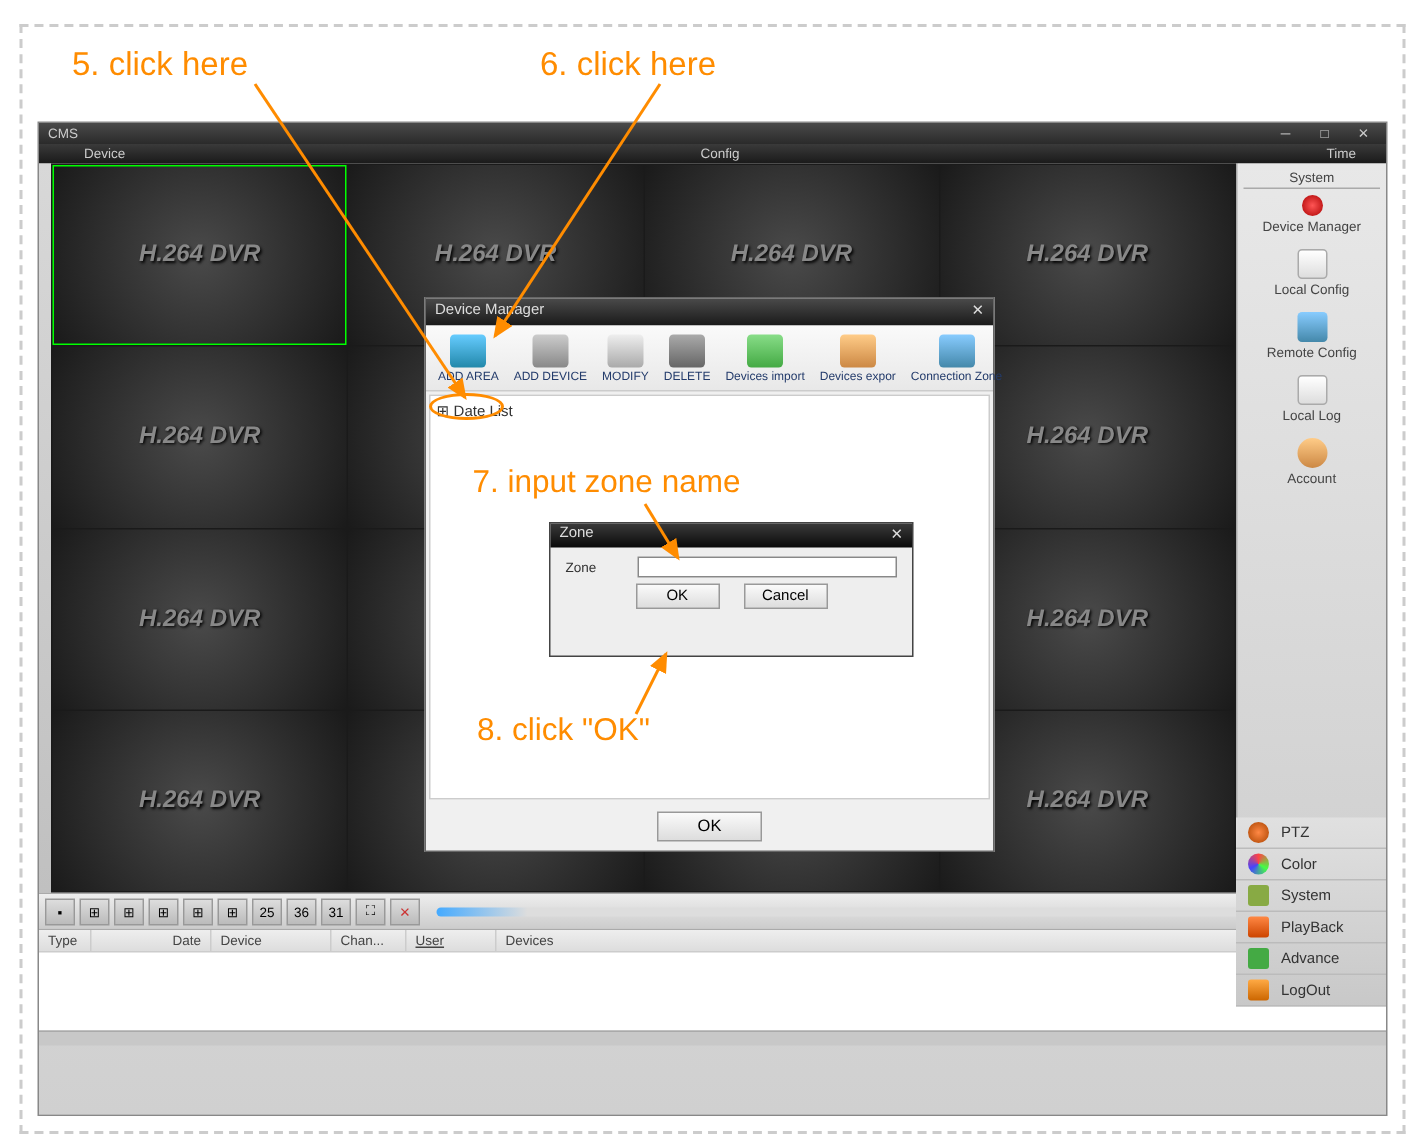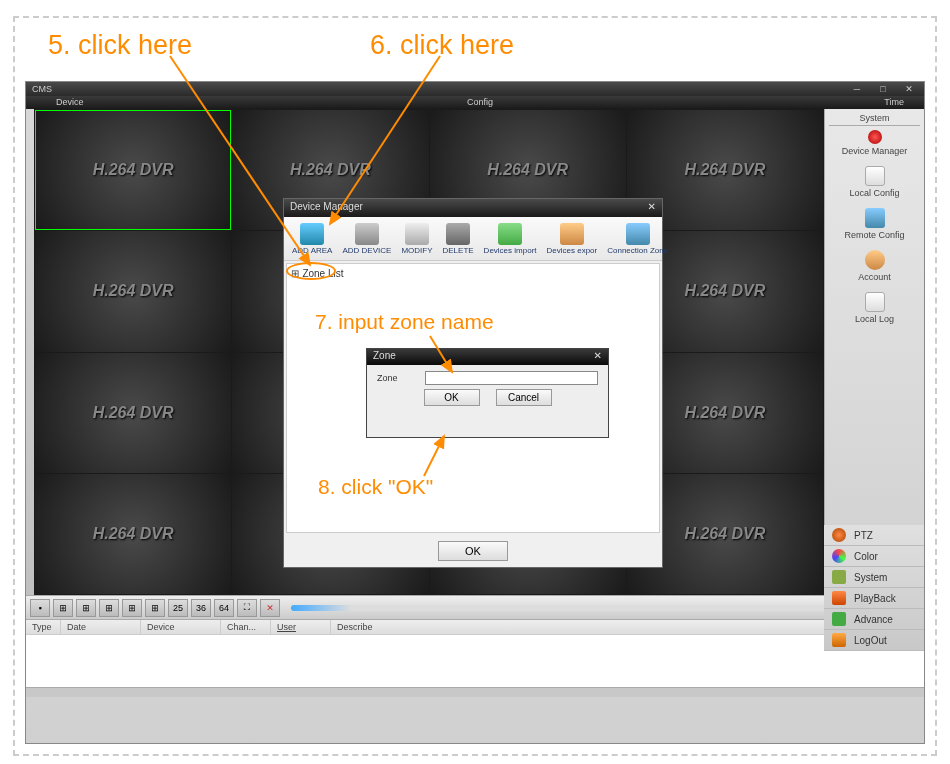--- a/index.html
+++ b/index.html
@@ -33,21 +33,21 @@
 
 .toolbar { height: 24px; background: linear-gradient(to bottom, #eee, #ccc); border-top: 1px solid #aaa; display: flex; align-items: center; padding: 0 4px; gap: 3px; }
 .tb-btn { width: 20px; height: 18px; background: linear-gradient(to bottom, #ddd, #bbb); border: 1px solid #999; font-size: 9px; display: flex; align-items: center; justify-content: center; cursor: pointer; }
 
 .log-panel { height: 68px; background: #fff; border-top: 1px solid #aaa; }
 .log-header { display: flex; background: linear-gradient(to bottom, #eee, #ddd); font-size: 9px; color: #444; border-bottom: 1px solid #ccc; }
 .log-header div { padding: 2px 6px; border-right: 1px solid #ccc; }
 
 .statusbar { height: 10px; background: #c8c8c8; border-top: 1px solid #aaa; }
 
-.right-bottom-panel { position: absolute; right: 0; bottom: 92px; width: 100px; background: linear-gradient(to bottom, #e0e0e0, #c8c8c8); margin-top: 39px; }
+.right-bottom-panel { position: absolute; right: 0; bottom: 72px; width: 100px; background: linear-gradient(to bottom, #e0e0e0, #c8c8c8); margin-top: 39px; }
 .rb-item { display: flex; align-items: center; padding: 3px 8px; font-size: 10px; color: #333; border-bottom: 1px solid #bbb; cursor: pointer; }
 .rb-item .rb-icon { width: 14px; height: 14px; margin-right: 8px; border-radius: 2px; }
 
 
 .dm-dialog { position: absolute; left: 283px; top: 198px; width: 380px; height: 370px; background: #f0f0f0; border: 1px solid #666; z-index: 10; }
 .dm-title { height: 18px; background: linear-gradient(to bottom, #4a4a4a, #1a1a1a); color: #ddd; font-size: 10px; padding: 2px 6px; display: flex; justify-content: space-between; }
 .dm-toolbar { height: 44px; background: linear-gradient(to bottom, #fafafa, #e8e8e8); display: flex; align-items: center; padding: 2px 4px; gap: 2px; border-bottom: 1px solid #ccc; }
 .dm-tb-item { text-align: center; font-size: 8px; color: #233b6b; cursor: pointer; flex: 0 0 auto; padding: 0 4px; }
 .dm-tb-item .dm-icon { width: 24px; height: 22px; margin: 0 auto 1px; border-radius: 3px; }
 .dm-body { background: #fff; height: 270px; border: 1px solid #ccc; margin: 2px; position: relative; }
@@ -59,31 +59,31 @@
 .zone-dialog { position: absolute; left: 366px; top: 348px; width: 243px; height: 90px; background: #eee; border: 1px solid #444; z-index: 20; }
 .zone-title { height: 16px; background: linear-gradient(to bottom, #3a3a3a, #0a0a0a); color: #ddd; font-size: 10px; padding: 1px 6px; display: flex; justify-content: space-between; }
 .zone-body { padding: 6px 10px; }
 .zone-row { display: flex; align-items: center; margin-bottom: 4px; font-size: 9px; color: #333; }
 .zone-row label { width: 48px; }
 .zone-row input { flex: 1; height: 14px; border: 1px solid #888; font-size: 9px; padding: 0 2px; }
 .zone-buttons { display: flex; justify-content: center; gap: 16px; margin-top: 4px; }
 .zone-buttons button { width: 56px; height: 17px; font-size: 10px; background: linear-gradient(to bottom, #fafafa, #ddd); border: 1px solid #999; cursor: pointer; }
 
 
-.annotation { position: absolute; color: #ff8c00; font-size: 27px; font-weight: normal; z-index: 100; pointer-events: none; }
+.annotation { position: absolute; color: #ff8c00; font-size: 22px; font-weight: normal; z-index: 100; pointer-events: none; }
 .arrow-line { position: absolute; z-index: 99; pointer-events: none; }
 .circle-highlight { position: absolute; border: 2px solid #ff8c00; border-radius: 50%; z-index: 50; pointer-events: none; }
 </style>
 </head>
 <body>
 
 <div class="outer-border"></div>
 
 <div class="annotation" style="left:48px; top:30px;">5. click here</div>
-<div class="annotation" style="left:370px; top:30px;">6. click here</div>
+<div class="annotation" style="left:360px; top:30px;">6. click here</div>
 <div class="annotation" style="left:315px; top:310px; font-size:21px;">7. input zone name</div>
 <div class="annotation" style="left:318px; top:475px; font-size:21px;">8. click "OK"</div>
 
 <svg class="arrow-line" style="left:0;top:0;" width="950" height="764">
   <defs>
       <marker id="ah" markerWidth="8" markerHeight="8" refX="6" refY="3" orient="auto">
         <polygon points="0 0, 7 3, 0 6" fill="#ff8c00"></polygon>
       </marker>
     </defs>
   <line x1="170" y1="56" x2="310" y2="265" stroke="#ff8c00" stroke-width="2" marker-end="url(#ah)"></line>
@@ -137,54 +137,54 @@
         </div>
       <div class="system-item">
           <div class="sys-icon" style="background:linear-gradient(#fff,#ddd);border:1px solid #aaa;"></div>
           <div>Local Config</div>
         </div>
       <div class="system-item">
           <div class="sys-icon" style="background:linear-gradient(#8cf,#48a);"></div>
           <div>Remote Config</div>
         </div>
       <div class="system-item">
+          <div class="sys-icon" style="background:linear-gradient(#fff,#ddd);border:1px solid #aaa;"></div>
+          <div>Local Log</div>
+        </div>
+      <div class="system-item">
           <div class="sys-icon" style="background:linear-gradient(#fc8,#c84);border-radius:50%;"></div>
           <div>Account</div>
         </div>
-      <div class="system-item">
-          <div class="sys-icon" style="background:linear-gradient(#fff,#ddd);border:1px solid #aaa;"></div>
-          <div>Local Log</div>
-        </div>
     </div>
   </div>
 
   <div class="toolbar">
     <div class="tb-btn">▪</div>
     <div class="tb-btn">⊞</div>
     <div class="tb-btn">⊞</div>
     <div class="tb-btn">⊞</div>
     <div class="tb-btn">⊞</div>
     <div class="tb-btn">⊞</div>
     <div class="tb-btn">25</div>
     <div class="tb-btn">36</div>
-    <div class="tb-btn">64</div>
+    <div class="tb-btn">31</div>
     <div class="tb-btn">⛶</div>
     <div class="tb-btn" style="color:#c33;">✕</div>
     <div style="flex:1;height:6px;background:linear-gradient(to right,#4af,#ddd 10%,#ddd);border-radius:3px;margin:0 8px;"></div>
     <div style="width:12px;">⇕</div>
   </div>
 
   <div class="log-panel">
     <div class="log-header">
       <div style="width:35px;">Type</div>
-      <div style="width:80px;">Date</div>
+      <div style="width:80px;text-align:right;">Date</div>
       <div style="width:80px;">Device</div>
       <div style="width:50px;">Chan...</div>
       <div style="width:60px;text-decoration:underline;">User</div>
-      <div style="flex:1;">Describe</div>
+      <div style="flex:1;">Devices</div>
     </div>
   </div>
 
   <div class="right-bottom-panel">
     <div class="rb-item">
         <div class="rb-icon" style="background:radial-gradient(#f84,#a40);border-radius:50%;"></div>
         <span>PTZ</span>
       </div>
     <div class="rb-item">
         <div class="rb-icon" style="background:conic-gradient(#f44,#4f4,#44f,#f44);border-radius:50%;"></div>
@@ -242,21 +242,21 @@
         <div>Devices expor</div>
       </div>
     <div class="dm-tb-item">
         <div class="dm-icon" style="background:linear-gradient(#8cf,#48a);"></div>
         <div>Connection Zone</div>
       </div>
   </div>
   <div class="dm-body">
     <div class="zone-list">
       <span style="margin-right:3px;">⊞</span>
-      <span>Zone List</span>
+      <span>Date List</span>
     </div>
   </div>
   <div class="dm-footer">
     <button class="dm-ok-btn">OK</button>
   </div>
 </div>
 
 <div class="zone-dialog">
   <div class="zone-title">
     <span>Zone</span>

